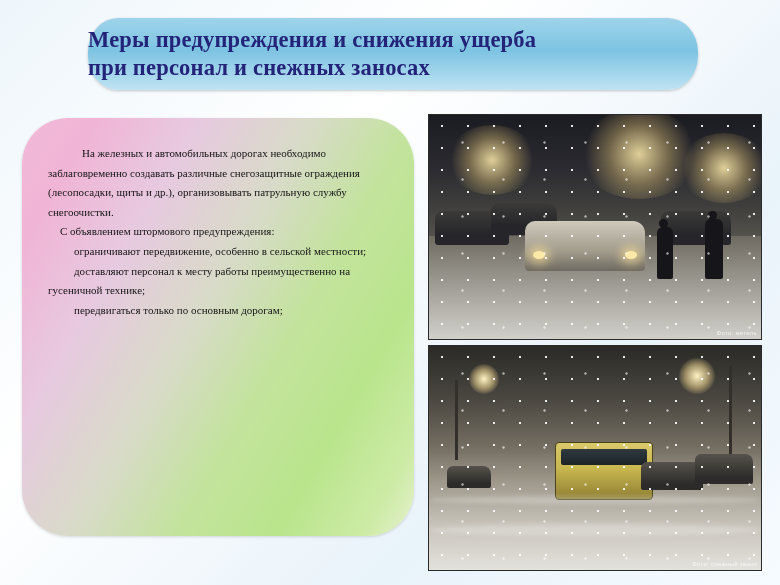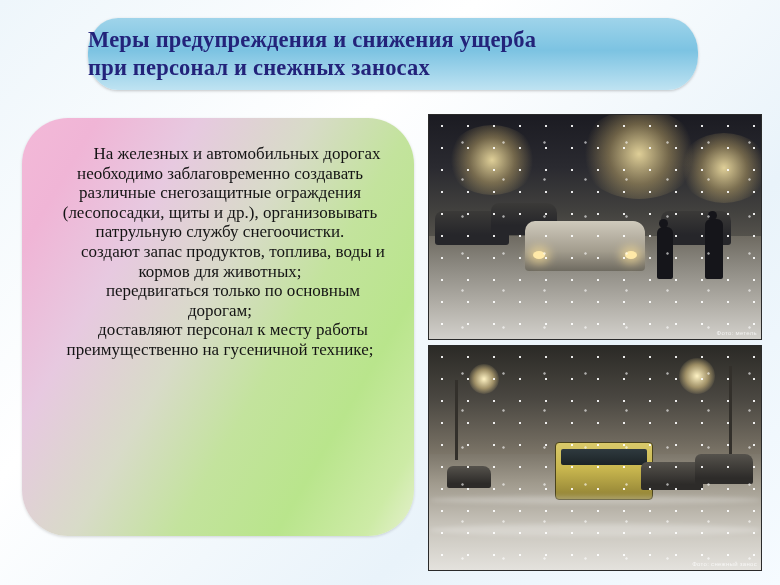--- a/index.html
+++ b/index.html
@@ -53,23 +53,23 @@
     height: 418px;
     border-radius: 46px 46px 46px 46px;
     background: linear-gradient(120deg, #f3b9d8 0%, #f0b5d6 12%, #e7c9e0 28%, #d8dbc8 46%, #c3e39d 62%, #b9e58c 78%, #cdeba6 92%, #e6f0cf 100%);
     box-shadow: 0 1px 3px rgba(0,0,0,0.15);
     box-sizing: border-box;
     padding: 26px 22px 18px 26px;
   }
   .body-text {
     color: #141414;
     font-family: "Liberation Serif", serif;
-    font-size: 17px;
+    font-size: 11px;
     line-height: 19.6px;
-    text-align: center;
+    text-align: left;
   }
   .body-text p {
     margin: 0;
   }
   .p-indent-lg { text-indent: 34px; }
   .p-indent-sm { text-indent: 12px; }
   .p-indent-md { text-indent: 26px; }
   
   .photo {
     position: absolute;
@@ -201,23 +201,24 @@
 <div class="slide">
 
   <div class="title-banner">
     <div class="title-line">Меры  предупреждения  и снижения ущерба</div>
     <div class="title-line">при персонал и снежных заносах</div>
   </div>
 
   <div class="text-panel">
     <div class="body-text">
       <p class="p-indent-lg">На железных и автомобильных дорогах необходимо заблаговременно создавать различные снегозащитные ограждения (лесопосадки, щиты и др.),  организовывать патрульную службу снегоочистки.</p>
-      <p class="p-indent-md">создают запас продуктов, топлива, воды и кормов для животных;</p>
+      <p class="p-indent-sm">С объявлением  штормового предупреждения:</p>
+      <p class="p-indent-md">ограничивают передвижение, особенно в сельской местности;</p>
+      <p class="p-indent-md">доставляют персонал к месту работы преимущественно на гусеничной технике;</p>
       <p class="p-indent-md">передвигаться  только по основным дорогам;</p>
-      <p class="p-indent-md">доставляют персонал к месту работы преимущественно на гусеничной технике;</p>
     </div>
   </div>
 
   <div class="photo photo-top">
     <div class="ph-canvas">
       <div class="t-sky"></div>
       <div class="t-ground"></div>
 
       <div class="t-glow" style="left:18px; top:10px; width:90px; height:70px;"></div>
       <div class="t-glow" style="left:150px; top:-6px; width:120px; height:90px;"></div>

